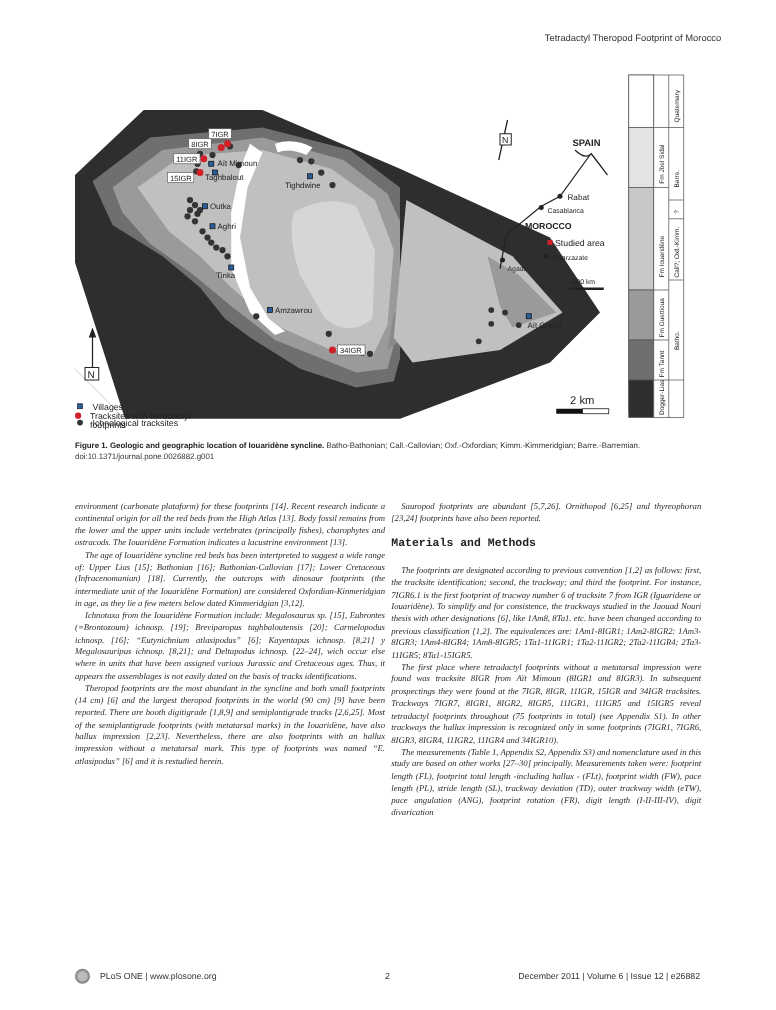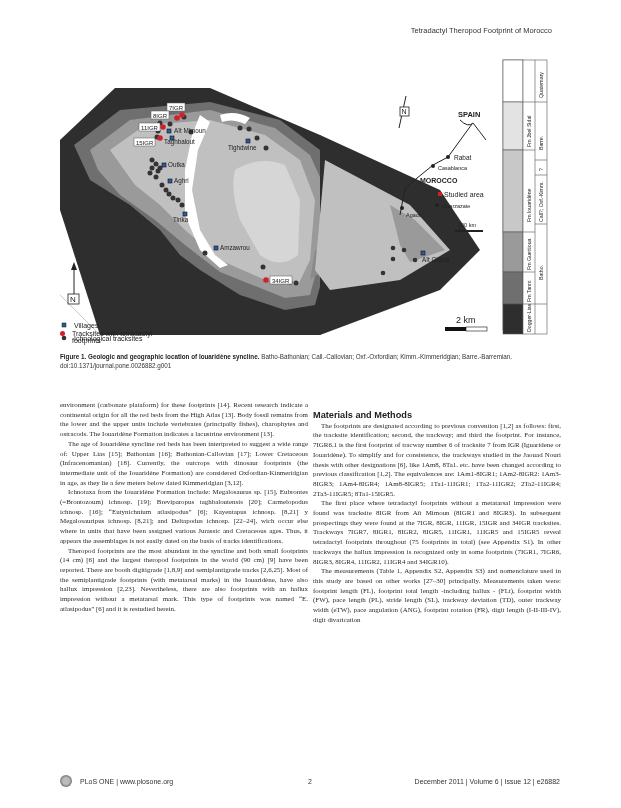--- a/index.html
+++ b/index.html
@@ -1,26 +1,26 @@
 <!DOCTYPE html>
 <html><head>
 <meta charset="utf-8">
 <style>
   html, body { margin:0; padding:0; background:#fff; }
   body { width:621px; height:808px; position:relative; overflow:hidden; font-family:"Liberation Serif", serif; color:#222; }
-  .running-head { position:absolute; top:26px; right:69px; font-family:"Liberation Sans", sans-serif; font-size:7.5px; color:#333;text-align:right; }
+  .running-head { position:absolute; top:26px; right:44px; font-family:"Liberation Sans", sans-serif; font-size:7.5px; color:#333;text-align:right; }
   .figure { position:absolute; left:60px; top:40px; width:500px; height:308px; }
   .caption { position:absolute; left:60px; top:353px; width:500px; font-family:"Liberation Sans", sans-serif; font-size:6.3px; line-height:8.6px; color:#333; }
   .caption b { color:#222; }
   .col { position:absolute; top:401px; width:248px; font-size:6.95px; line-height:9.7px; text-align:justify; color:#2a2a2a; }
   .col.left { left:60px; }
   .col.right { left:313px; }
-  .col p { margin:0; text-indent:8px; }
+  .col p { margin:0; text-indent:8px;font-style:italic; }
   .col p.noindent { text-indent:0; }
-  .col h2 { font-family:Liberation Sans, sans-serif; font-size:9.2px; margin:10px 0 1px; color:#222; }
+  .col h2 { font-family:Liberation Mono, monospace; font-size:9.2px; margin:10px 0 12px; color:#222; }
   .col h3 { font-family:"Liberation Sans", sans-serif; font-size:8px; font-weight:normal; margin:10px 0 2px; color:#222; }
   .footer { position:absolute; top:775px; left:60px; width:500px; height:16px; font-family:"Liberation Sans", sans-serif; font-size:7px; color:#333; }
   .footer .logo { position:absolute; left:0; top:0; width:12px; height:12px; border-radius:50%; background:radial-gradient(circle,#bbb 0 40%,#888 60%,#666 100%); }
   .footer .left-txt { position:absolute; left:20px; top:3px; }
   .footer .pnum { position:absolute; left:248px; top:3px; }
   .footer .right-txt { position:absolute; right:0; top:3px; }
   svg text { font-family:"Liberation Sans", sans-serif; }
 </style>
 </head>
 <body>
@@ -223,20 +223,21 @@
 </div>
 
 <div class="col left">
   <p class="noindent">environment (carbonate plataform) for these footprints [14]. Recent research indicate a continental origin for all the red beds from the High Atlas [13]. Body fossil remains from the lower and the upper units include vertebrates (principally fishes), charophytes and ostracods. The Iouaridène Formation indicates a lacustrine environment [13].</p>
   <p>The age of Iouaridène syncline red beds has been intertpreted to suggest a wide range of: Upper Lias [15]; Bathonian [16]; Bathonian-Callovian [17]; Lower Cretaceous (Infracenomanian) [18]. Currently, the outcrops with dinosaur footprints (the intermediate unit of the Iouaridène Formation) are considered Oxfordian-Kinmeridgian in age, as they lie a few meters below dated Kimmeridgian [3,12].</p>
   <p>Ichnotaxa from the Iouaridène Formation include: Megalosaurus sp. [15], Eubrontes (=Brontozoum) ichnosp. [19]; Breviparopus taghbaloutensis [20]; Carmelopodus ichnosp. [16]; “Eutynichnium atlasipodus” [6]; Kayentapus ichnosp. [8,21] y Megalosauripus ichnosp. [8,21]; and Deltapodus ichnosp. [22–24], wich occur else where in units that have been assigned various Jurassic and Cretaceous ages. Thus, it appears the assemblages is not easily dated on the basis of tracks identifications.</p>
   <p>Theropod footprints are the most abundant in the syncline and both small footprints (14 cm) [6] and the largest theropod footprints in the world (90 cm) [9] have been reported. There are booth digitigrade [1,8,9] and semiplantigrade tracks [2,6,25]. Most of the semiplantigrade footprints (with metatarsal marks) in the Iouaridène, have also hallux impression [2,23]. Nevertheless, there are also footprints with an hallux impression without a metatarsal mark. This type of footprints was named “E. atlasipodus” [6] and it is restudied herein.</p>
 </div>
 
 <div class="col right">
+  <p>Sauropod footprints are abundant [5,7,26]. Ornithopod [6,25] and thyreophoran [23,24] footprints have also been reported.</p>
   <h2>Materials and Methods</h2>
   <p>The footprints are designated according to previous convention [1,2] as follows: first, the tracksite identification; second, the trackway; and third the footprint. For instance, 7IGR6.1 is the first footprint of tracway number 6 of tracksite 7 from IGR (Iguaridene or Iouaridène). To simplify and for consistence, the trackways studied in the Jaouad Nouri thesis with other designations [6], like 1Am8, 8Ta1. etc. have been changed according to previous classification [1,2]. The equivalences are: 1Am1-8IGR1; 1Am2-8IGR2: 1Am3-8IGR3; 1Am4-8IGR4; 1Am8-8IGR5; 1Ta1-11IGR1; 1Ta2-11IGR2; 2Ta2-11IGR4; 2Ta3-11IGR5; 8Ta1-15IGR5.</p>
   <p>The first place where tetradactyl footprints without a metatarsal impression were found was tracksite 8IGR from Aït Mimoun (8IGR1 and 8IGR3). In subsequent prospectings they were found at the 7IGR, 8IGR, 11IGR, 15IGR and 34IGR tracksites. Trackways 7IGR7, 8IGR1, 8IGR2, 8IGR5, 11IGR1, 11IGR5 and 15IGR5 reveal tetradactyl footprints throughout (75 footprints in total) (see Appendix S1). In other trackways the hallux impression is recognized only in some footprints (7IGR1, 7IGR6, 8IGR3, 8IGR4, 11IGR2, 11IGR4 and 34IGR10).</p>
   <p>The measurements (Table 1, Appendix S2, Appendix S3) and nomenclature used in this study are based on other works [27–30] principally. Measurements taken were: footprint length (FL), footprint total length -including hallux - (FLt), footprint width (FW), pace length (PL), stride length (SL), trackway deviation (TD), outer trackway width (eTW), pace angulation (ANG), footprint rotation (FR), digit length (I-II-III-IV), digit divarication</p>
 </div>
 
 <div class="footer">
   <span class="logo"></span>
   <span class="left-txt">PLoS ONE | www.plosone.org</span>
   <span class="pnum">2</span>

